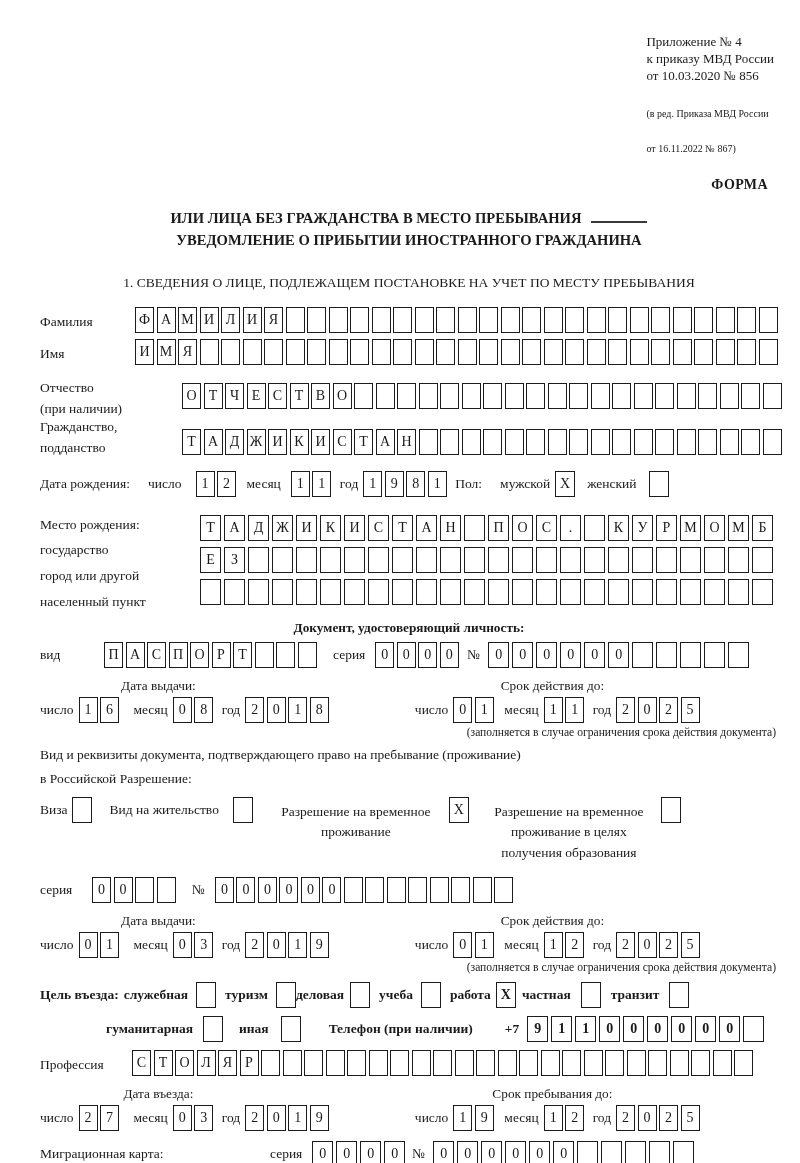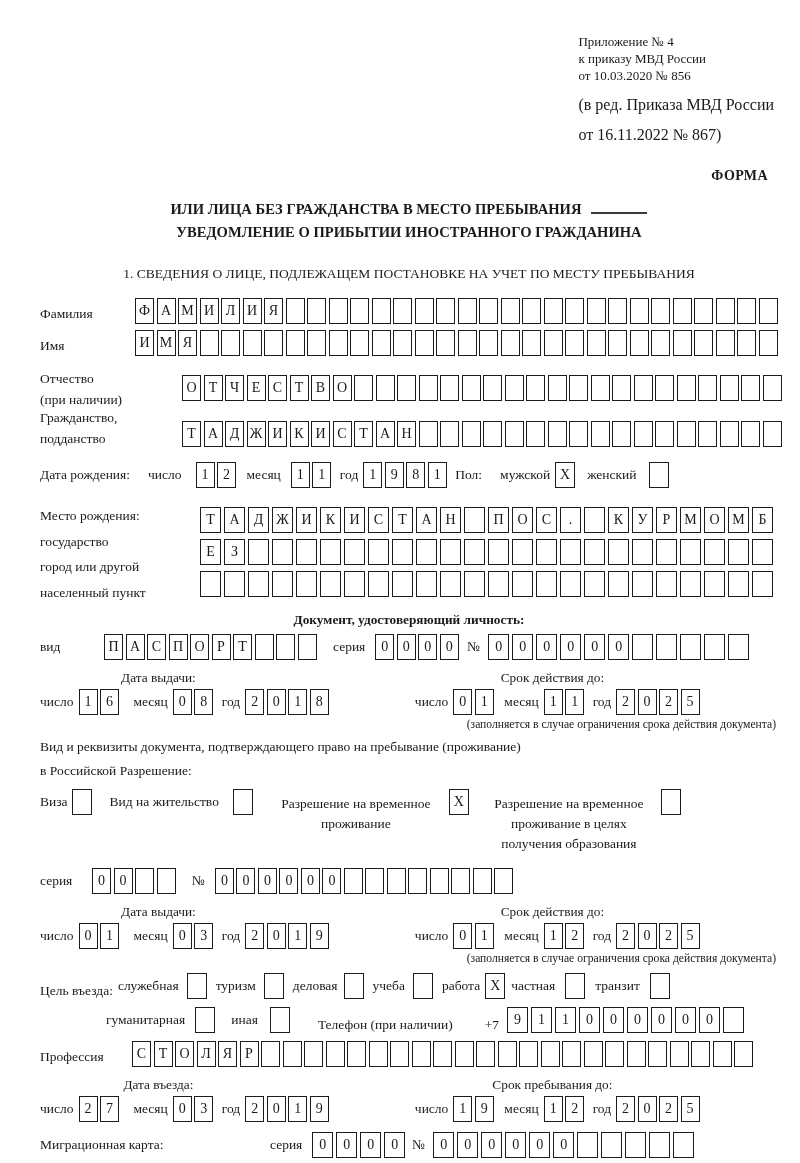--- a/index.html
+++ b/index.html
@@ -8,21 +8,21 @@
     width:800px; height:1163px; overflow:hidden;
     color:#1a1a1a;
     font-family:"Liberation Serif", serif;
     font-size:13.5px;
   }
   .page { padding:34px 22px 0 40px; }
 
   
   .hdr { display:flex; justify-content:flex-end; padding-right:4px; }
   .hdr-block { font-size:13px; line-height:1.3; }
-  .hdr-block .ed { margin-top:10px; font-size:16px; }
+  .hdr-block .ed { margin-top:22px; font-size:10px; }
   .forma { text-align:right; font-weight:bold; font-size:14px; margin:22px 10px 0 0; letter-spacing:.4px; }
 
   .title { text-align:center; font-weight:bold; font-size:14.6px; line-height:1.55; margin-top:14px; }
   .blank { display:inline-block; width:56px; border-bottom:2.5px solid #3a3a3a; height:.95em; margin-left:10px; }
   .sec { text-align:center; font-weight:normal; font-size:13.5px; margin-top:23px; }
 
   
   .row { display:flex; align-items:center; }
   .lbl { flex:none; padding-top:5px; line-height:1.55; }
   .cells { display:inline-flex; flex:none; }
@@ -52,21 +52,21 @@
   .dfields { display:flex; align-items:center; margin-top:3px; }
   .dfields .dlabel { margin-right:5px; }
   .dfields .gap { width:12px; }
   .note { text-align:right; font-size:11.6px; margin-top:3px; padding-right:2px; }
 
   .perm-row { display:flex; align-items:flex-start; margin-top:10px; }
   .perm-item { display:flex; align-items:flex-start; }
   .plabel { padding-top:5px; }
   .plabel.ctr { text-align:center; line-height:1.5; }
 
-  .purp-row { display:flex; align-items:flex-end; }
+  .purp-row { display:flex; align-items:center;font-weight:bold; }
   .purp-item { display:flex; align-items:center; }
 
   .rep { display:flex; align-items:flex-start; }
   .rep-lbls { width:125px; flex:none; line-height:1.78; padding-top:2px; }
   .rep-rows .cells { margin-bottom:4px; }
 
   .mt6{margin-top:6px;} .mt8{margin-top:8px;} .mt10{margin-top:10px;}
   .mt12{margin-top:12px;} .mt14{margin-top:14px;} .mt16{margin-top:16px;}
   .ctrhead { text-align:center; font-weight:bold; font-size:13.3px; margin-top:6px; }
 </style>
@@ -544,21 +544,21 @@
   <div class="purp-row mt8">
     <span>Цель въезда:</span>
     <span class="purp-item" style="margin-left:5px">
       <span>служебная</span>
       <span class="checkbox" style="margin-left:8px"></span>
     </span>
     <span class="purp-item" style="margin-left:9px">
       <span>туризм</span>
       <span class="checkbox" style="margin-left:8px"></span>
     </span>
-    <span class="purp-item" style="margin-left:9px">
+    <span class="purp-item" style="">
       <span>деловая</span>
       <span class="checkbox" style="margin-left:6px"></span>
     </span>
     <span class="purp-item" style="margin-left:9px">
       <span>учеба</span>
       <span class="checkbox" style="margin-left:8px"></span>
     </span>
     <span class="purp-item" style="margin-left:9px">
       <span>работа</span>
       <span class="checkbox" style="margin-left:5px">X</span>

